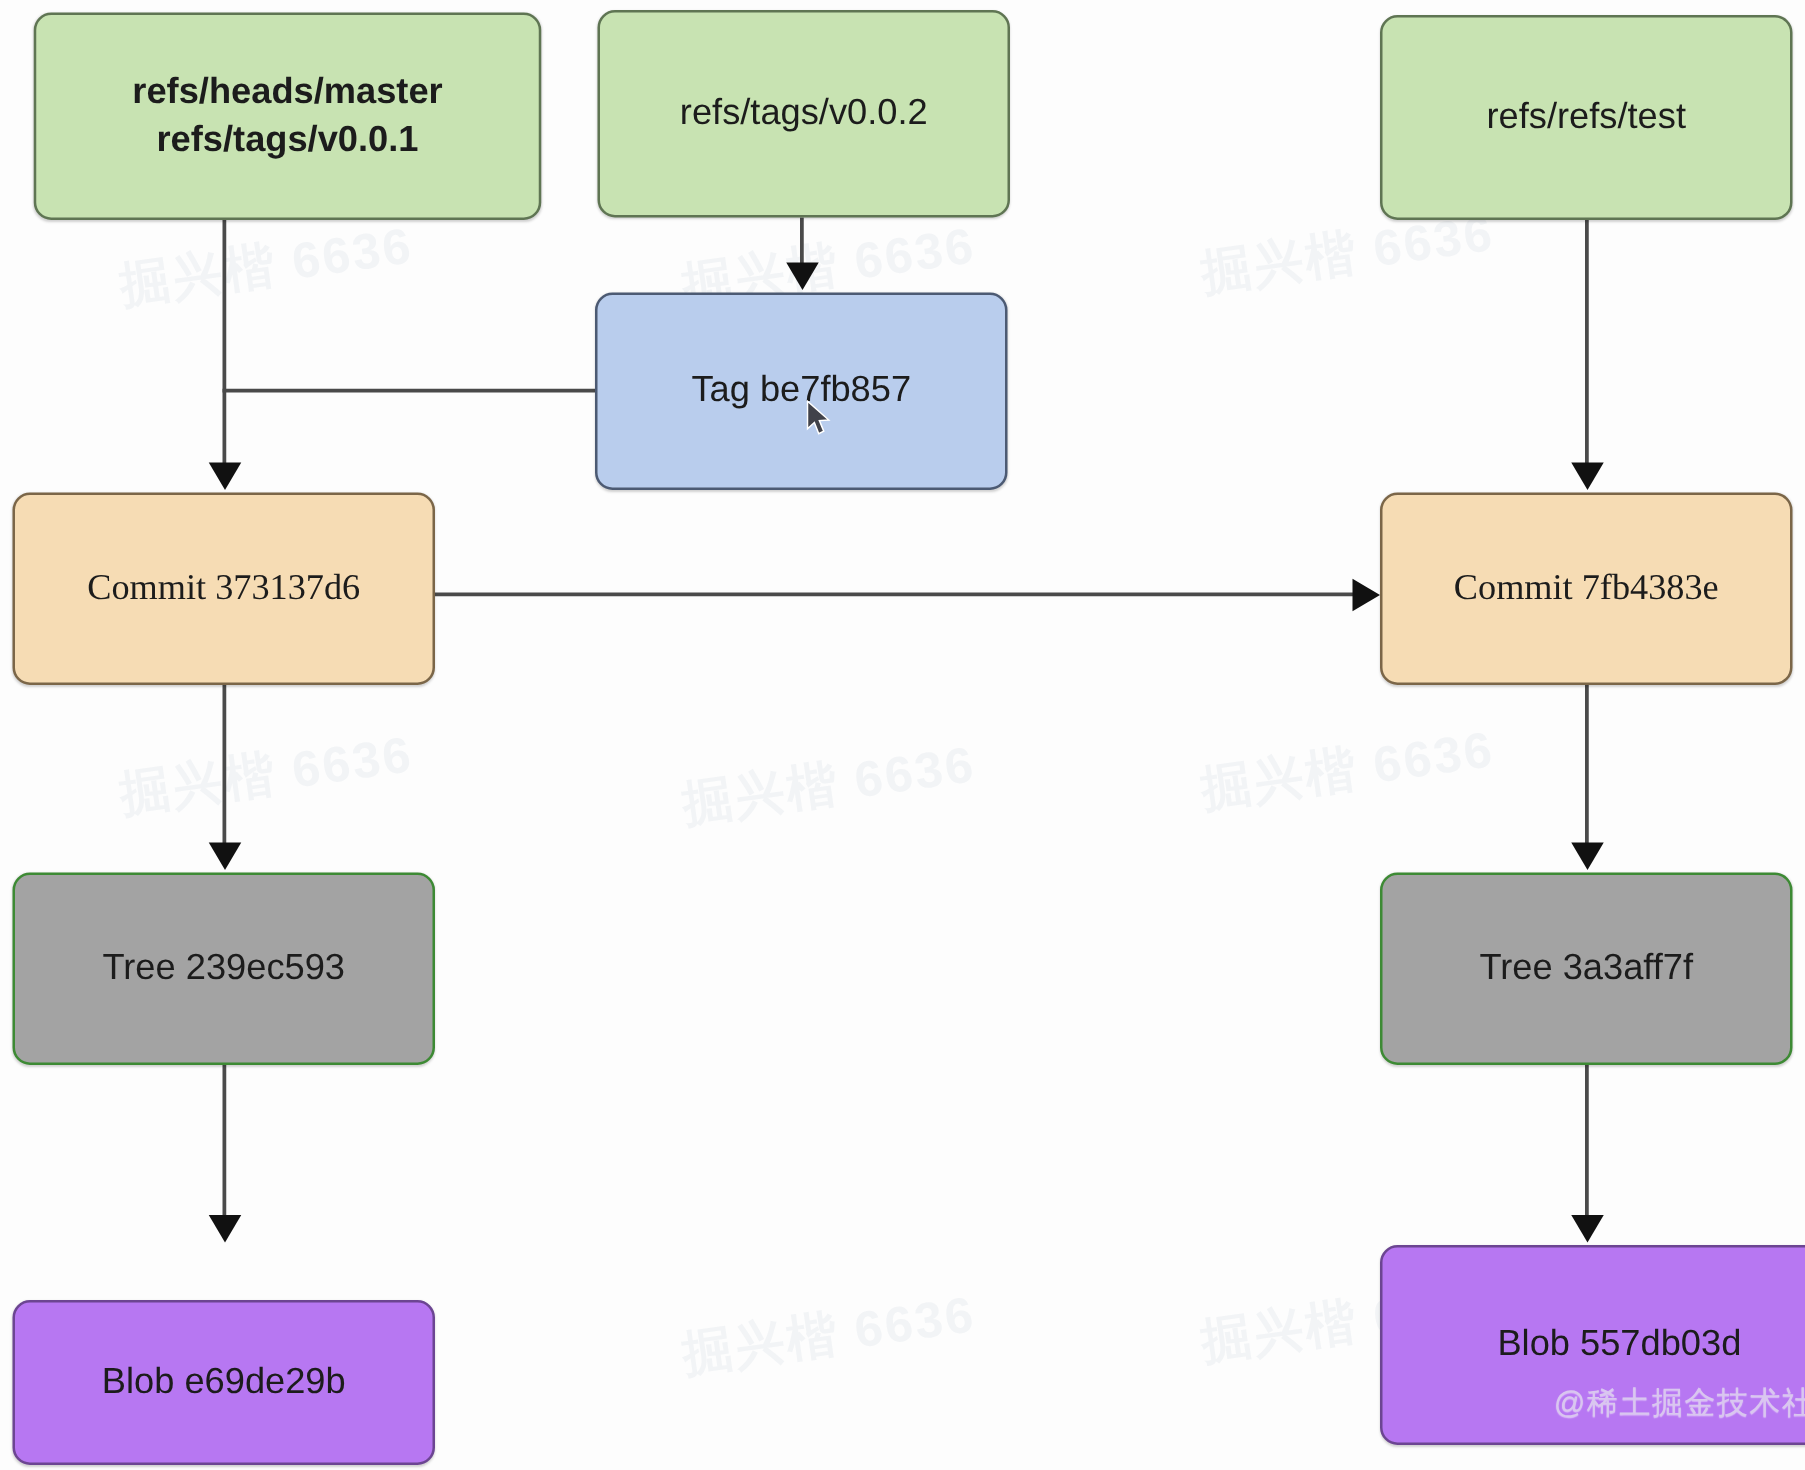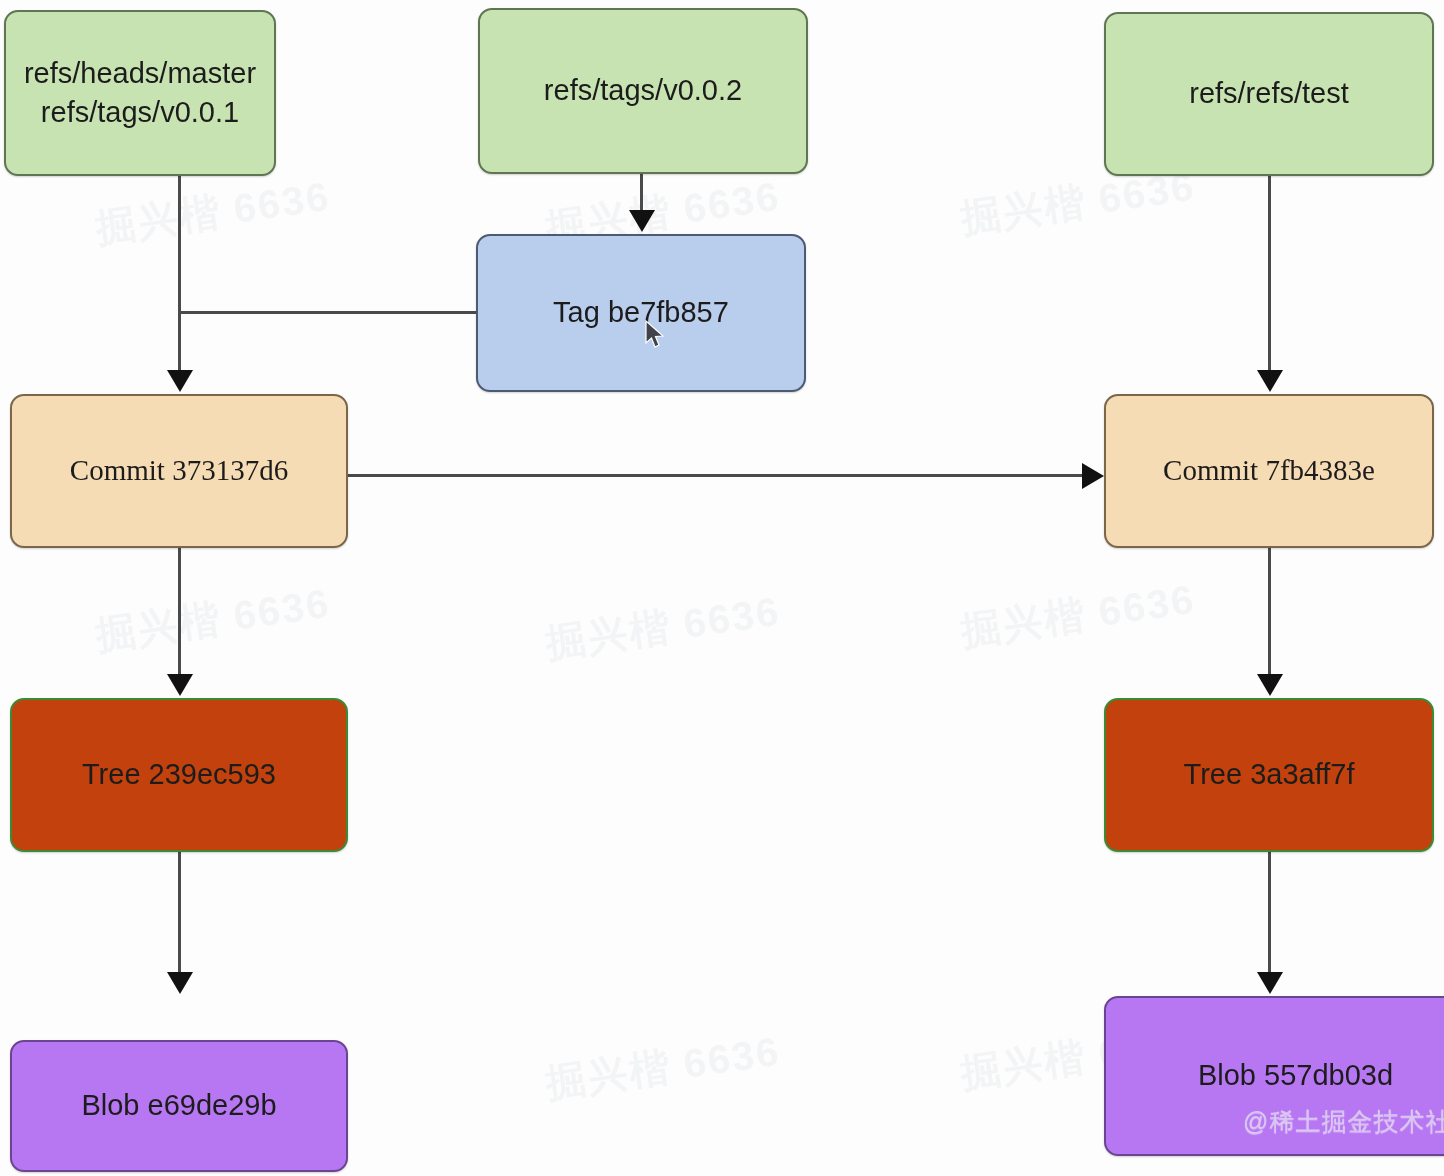--- a/index.html
+++ b/index.html
@@ -44,21 +44,21 @@
     font-size: 29px;
     line-height: 1.35;
     box-shadow: 0 1px 2px rgba(0,0,0,0.18);
     z-index: 3;
   }
   .node .line2 { display: block; text-align: center; }
 
   .node.ref   { background: #c8e3b2; border-color: #5f7553; }
   .node.tag   { background: #b9cded; border-color: #4c5a73; }
   .node.commit{ background: #f6dcb4; border-color: #7b6648; font-family: Liberation Serif, serif; }
-  .node.tree  { background: #c2410c; border-color: #3d8a34; }
+  .node.tree  { background: #a3a3a3; border-color: #3d8a34; }
   .node.blob  { background: #b777f2; border-color: #6c4592; }
 
   
   .edge {
     position: absolute;
     background: #4a4a4a;
     z-index: 2;
   }
   .edge.v { width: 3px; }
   .edge.h { height: 3px; }
@@ -132,21 +132,21 @@
 
   <div class="edge v" style="left:1268px; top:548px; height:128px;"></div>
   <div class="arrow-down" style="left:1257px; top:674px;"></div>
 
   <div class="edge v" style="left:178px; top:852px; height:124px;"></div>
   <div class="arrow-down" style="left:167px; top:972px;"></div>
 
   <div class="edge v" style="left:1268px; top:852px; height:124px;"></div>
   <div class="arrow-down" style="left:1257px; top:972px;"></div>
 
-  <div class="node ref" style="left:4px; top:10px; width:272px; height:166px;">
+  <div class="node ref" style="left:27px; top:10px; width:406px; height:166px;font-weight:bold;">
     <span>refs/heads/master</span>
     <span class="line2">refs/tags/v0.0.1</span>
   </div>
 
   <div class="node ref" style="left:478px; top:8px; width:330px; height:166px;">
     <span>refs/tags/v0.0.2</span>
   </div>
 
   <div class="node ref" style="left:1104px; top:12px; width:330px; height:164px;">
     <span>refs/refs/test</span>

